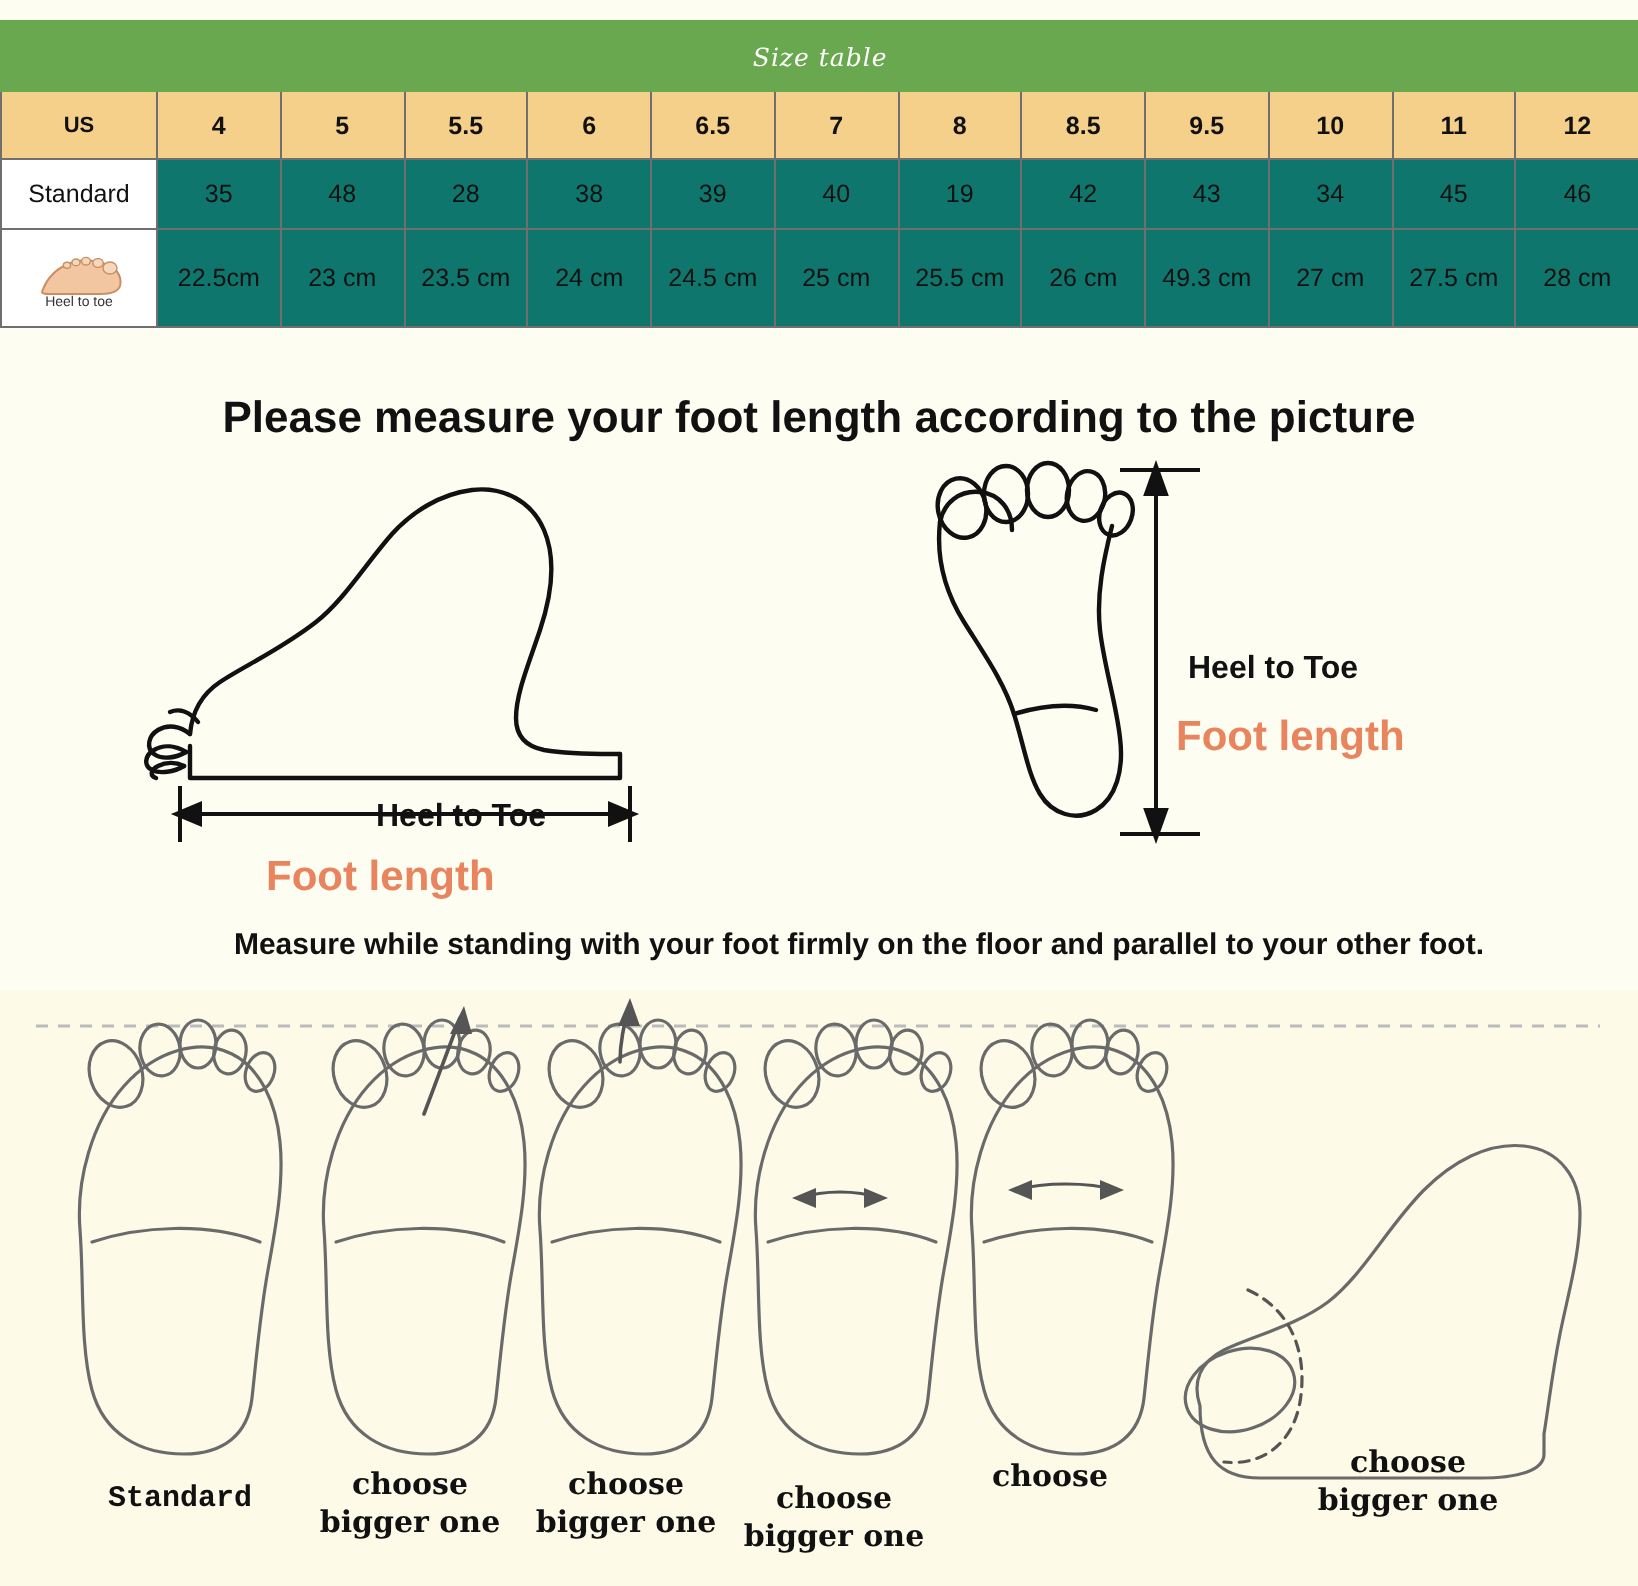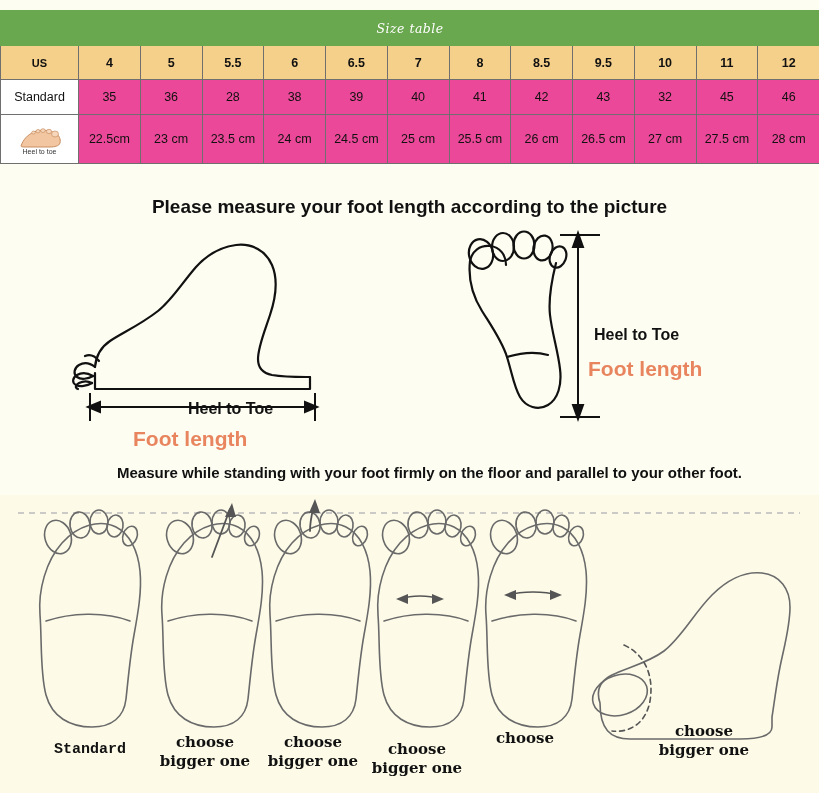--- a/index.html
+++ b/index.html
@@ -55,21 +55,21 @@
   .hdr-row td {
     background: #f5d08a;
     font-weight: bold;
     font-size: 13px;
     height: 33px !important;
   }
   .hdr-row td.row-label {
     font-size: 11px;
   }
   .body-row td {
-    background: #ec4899;
+    background: #0f766e;
     font-size: 13px;
   }
   .body-row td.row-label {
     background: #ffffff;
     font-size: 12.5px;
   }
   .foot-row td {
     height: 48px !important;
     font-size: 12.5px;
     margin-left: 18px;
@@ -88,21 +88,21 @@
     margin: 2px auto -2px auto;
   }
 
   
   .measure-heading {
     position: absolute;
     top: 196px;
     left: 0;
     width: 819px;
     text-align: center;
-    font-size: 19px;
+    font-size: 22px;
     font-weight: bold;
     color: #111;
   }
   .diagram-area {
     position: absolute;
     top: 225px;
     left: 0;
     width: 819px;
     height: 235px;
   }
@@ -201,29 +201,29 @@
           <td>8</td>
           <td>8.5</td>
           <td>9.5</td>
           <td>10</td>
           <td>11</td>
           <td>12</td>
         </tr>
         <tr class="body-row">
           <td class="row-label">Standard</td>
           <td>35</td>
-          <td>36</td>
+          <td>48</td>
           <td>28</td>
           <td>38</td>
           <td>39</td>
           <td>40</td>
-          <td>41</td>
+          <td>19</td>
           <td>42</td>
           <td>43</td>
-          <td>32</td>
+          <td>34</td>
           <td>45</td>
           <td>46</td>
         </tr>
         <tr class="body-row foot-row">
           <td class="row-label foot-cell">
             <svg class="foot-svg" width="46" height="24" viewBox="0 0 46 24">
               <path d="M4 20 C6 14 10 9 17 6 C24 3 32 4 38 7 C42 9 44 13 43 17 C42 20 38 21 33 21 L9 21 C6 21 4 21 4 20 Z" fill="#f2c6a0" stroke="#c98f63" stroke-width="1"></path>
               <ellipse cx="38" cy="8" rx="3.5" ry="3" fill="#f7d7bb" stroke="#c98f63" stroke-width="0.7"></ellipse>
               <ellipse cx="32" cy="5.5" rx="2.6" ry="2.2" fill="#f7d7bb" stroke="#c98f63" stroke-width="0.7"></ellipse>
               <ellipse cx="26" cy="4.6" rx="2.2" ry="1.9" fill="#f7d7bb" stroke="#c98f63" stroke-width="0.7"></ellipse>
@@ -233,21 +233,21 @@
             <span class="foot-icon-label">Heel to toe</span>
           </td>
           <td>22.5cm</td>
           <td>23 cm</td>
           <td>23.5 cm</td>
           <td>24 cm</td>
           <td>24.5 cm</td>
           <td>25 cm</td>
           <td>25.5 cm</td>
           <td>26 cm</td>
-          <td>26.5 cm</td>
+          <td>49.3 cm</td>
           <td>27 cm</td>
           <td>27.5 cm</td>
           <td>28 cm</td>
         </tr>
       </tbody>
     </table>
   </div>
 
   <div class="measure-heading">Please measure your foot length according to the picture</div>
 

